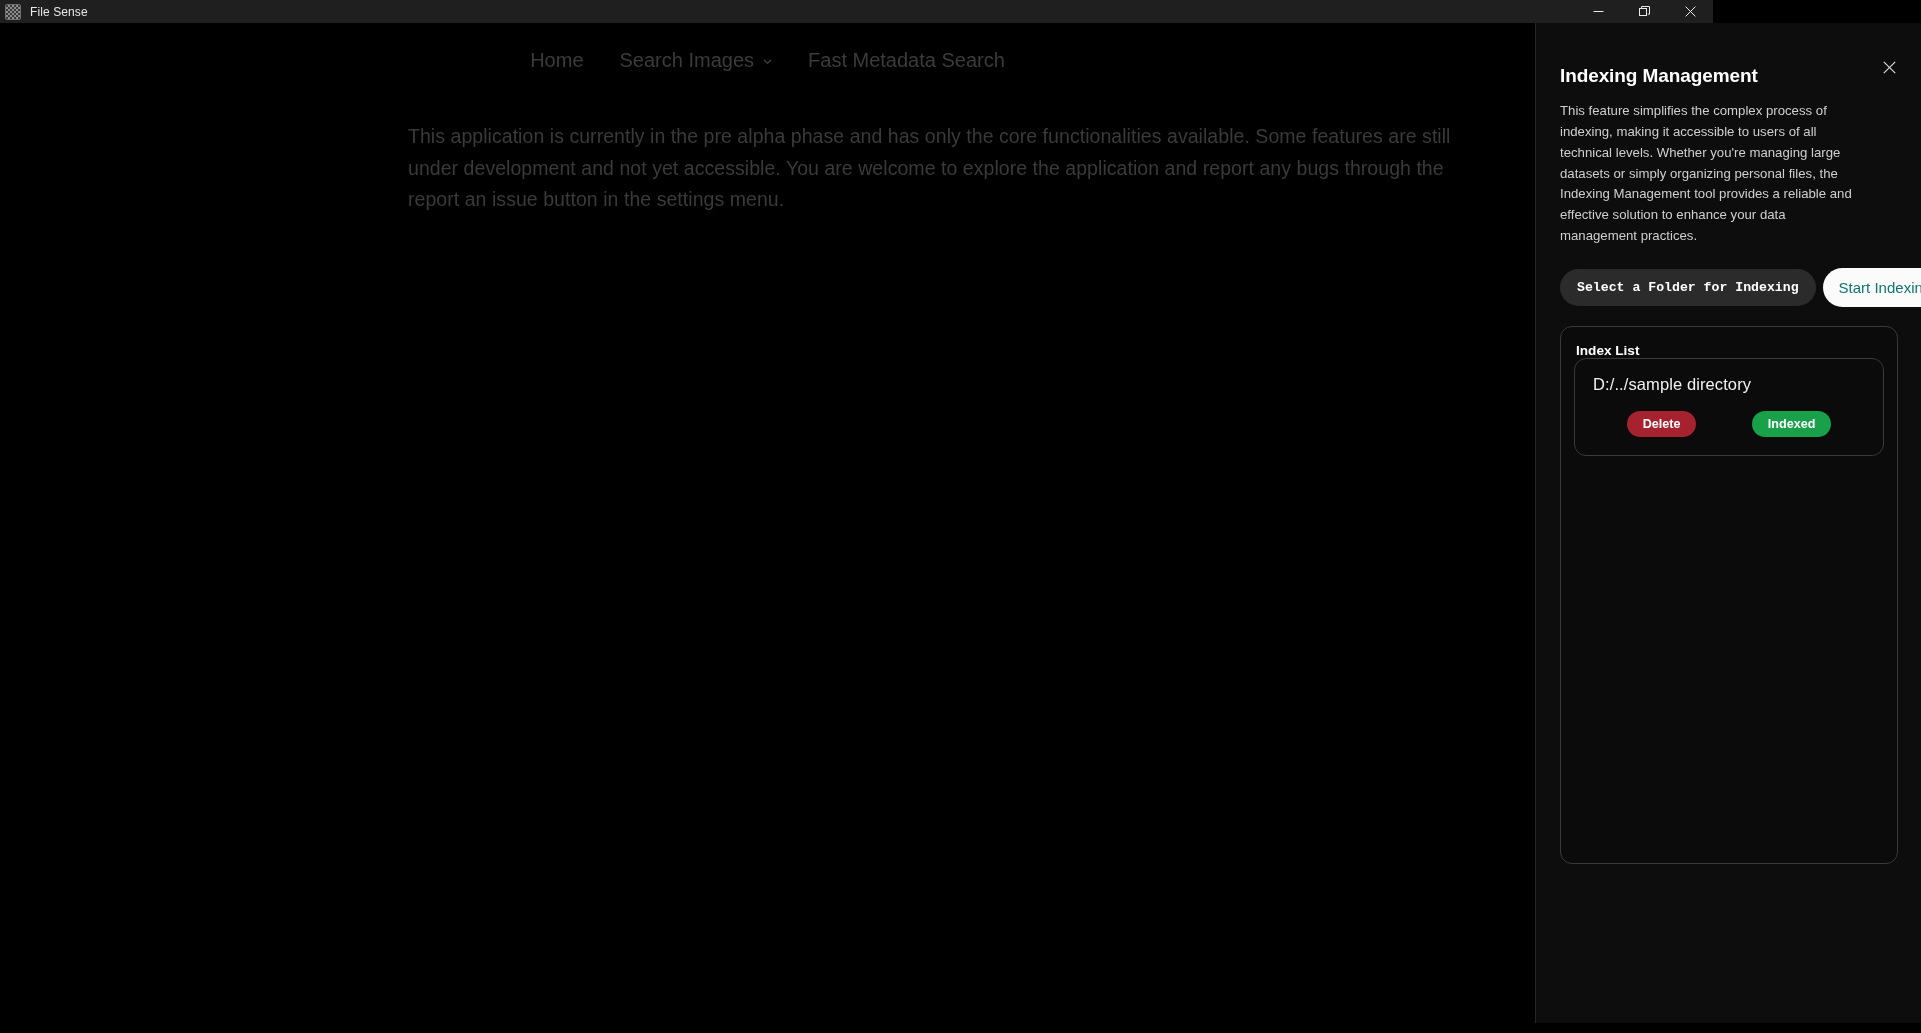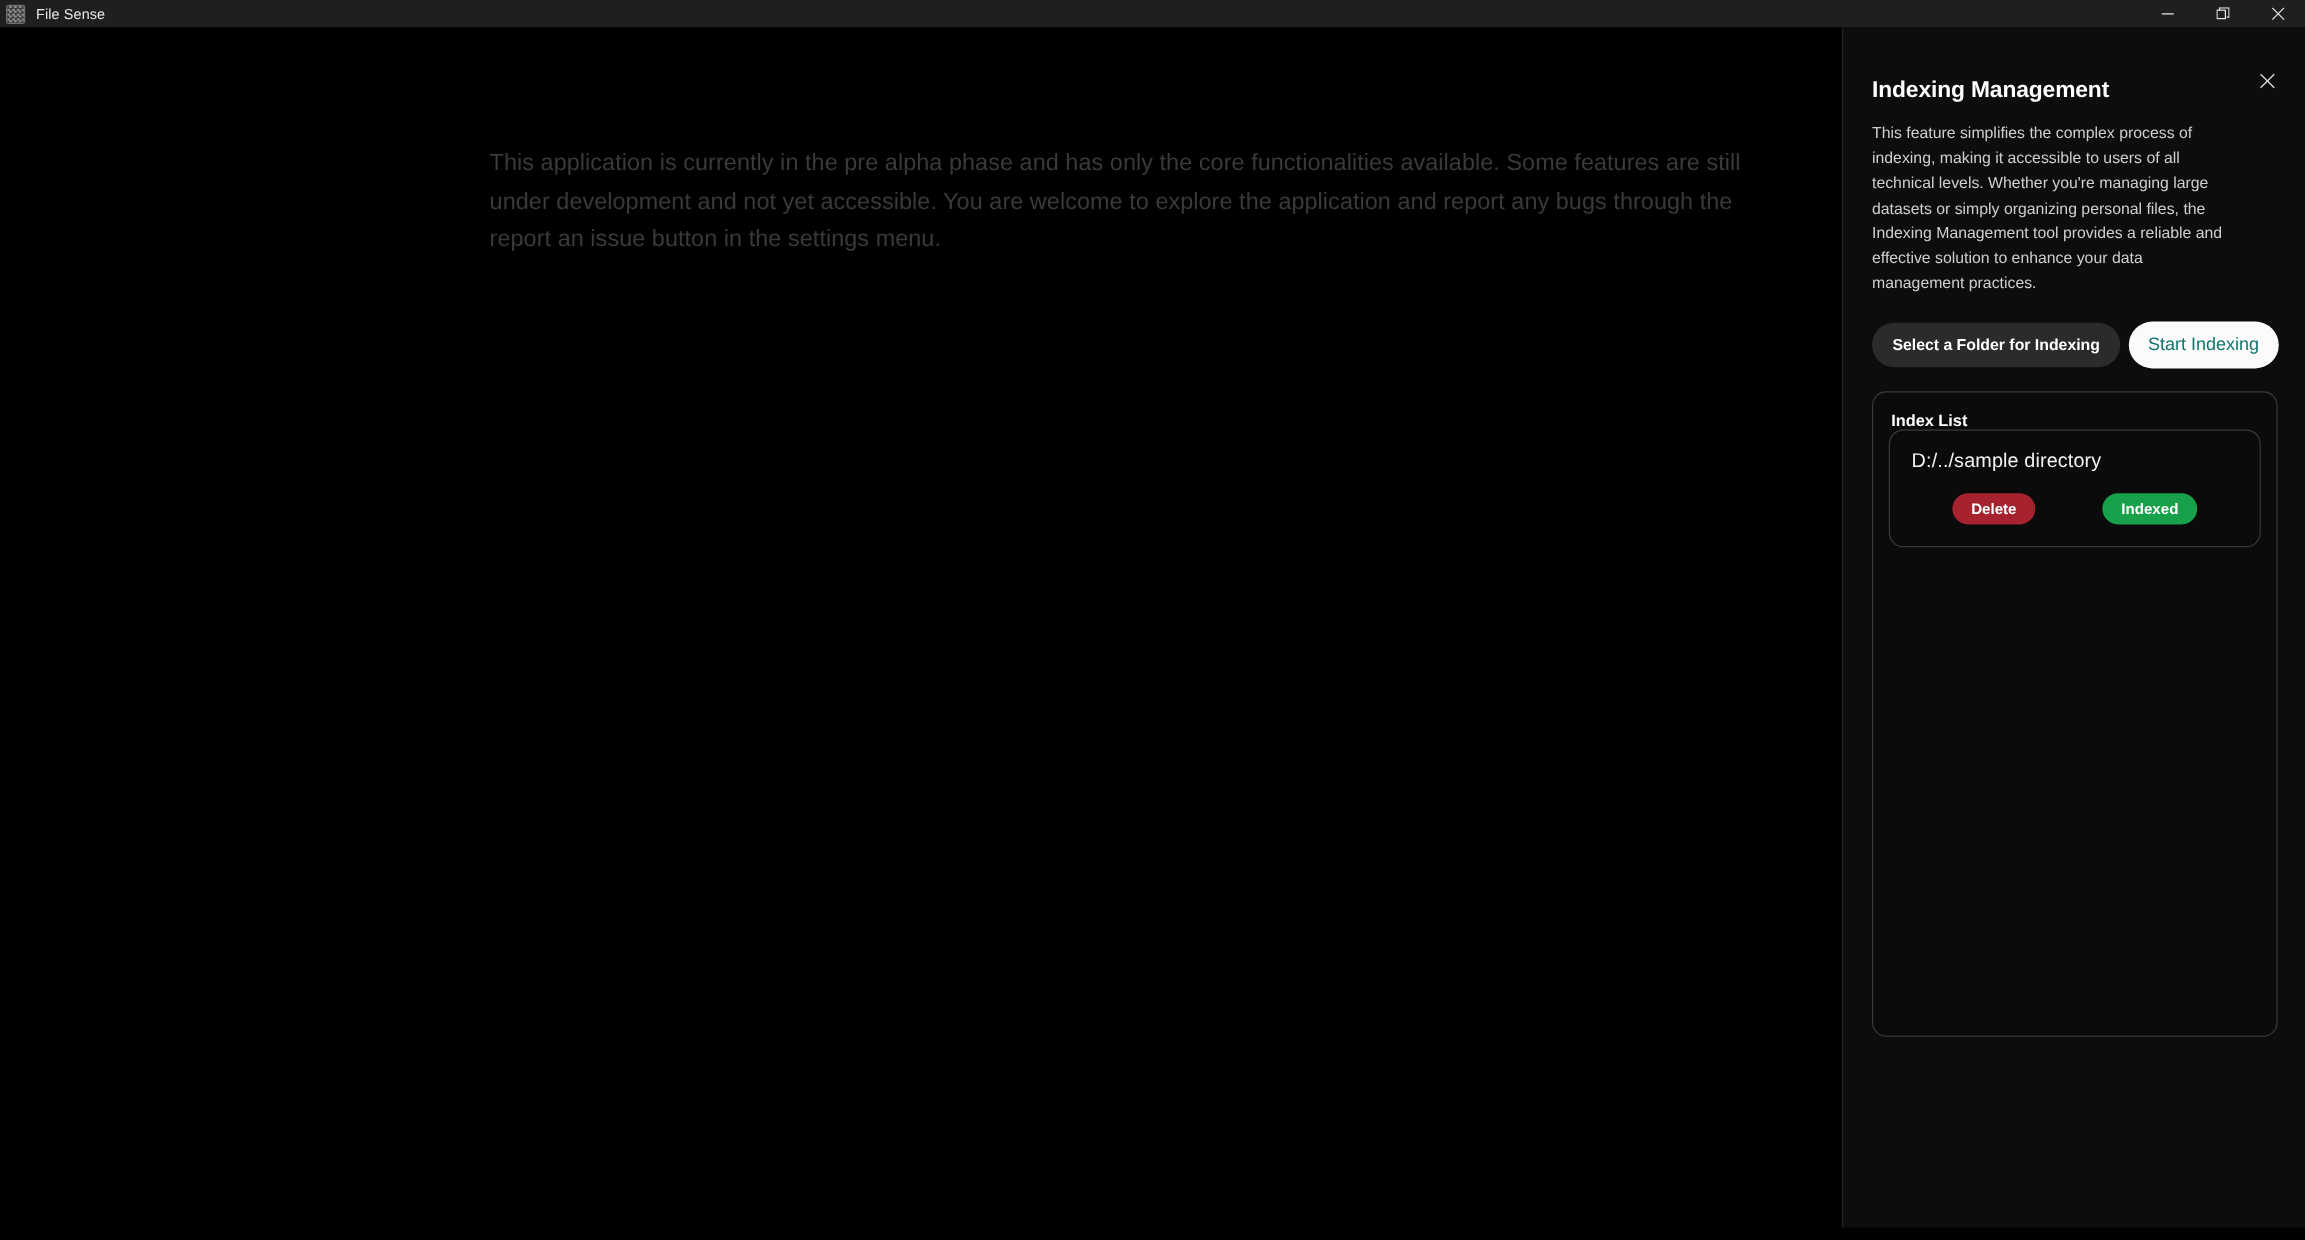--- a/index.html
+++ b/index.html
@@ -9,21 +9,21 @@
     height: 1033px;
     overflow: hidden;
     background: #000000;
     font-family: "Liberation Sans", sans-serif;
   }
 
   
   .titlebar {
     position: absolute;
     top: 0; left: 0;
-    width: 1921px;
+    width: 1713px;
     height: 23px;
     background: #1f1f1f;
     display: flex;
     align-items: center;
   }
   .tb-icon {
     width: 16px; height: 16px;
     margin-left: 5px;
     border-radius: 2px;
     background:
@@ -153,20 +153,21 @@
     font-family: "Liberation Sans", sans-serif;
     cursor: pointer;
     white-space: nowrap;
   }
   .btn-dark {
     background: #2b2b2b;
     color: #ffffff;
     font-size: 13.2px;
     font-weight: bold;
     padding: 11px 17px;
+    font-family: Liberation Mono, monospace;
   }
   .btn-light {
     background: #fbfbfb;
     color: #0f766e;
     font-size: 15px;
     padding: 11px 16px;
   }
 
   .index-card {
     margin-top: 19px;
@@ -239,20 +240,36 @@
         <line x1="10.4" y1="0.6" x2="0.6" y2="10.4" stroke="currentColor" stroke-width="1"></line>
       </svg>
     </div>
   </div>
 </div>
 
 <div class="app">
 
   <div class="main">
 
+    <div class="navbar">
+      <div class="nav-item">
+        <span>Home</span>
+      </div>
+      <div class="nav-item">
+        <span>Search Images</span>
+        <span class="caret">
+          <svg width="9" height="9" viewBox="0 0 9 9">
+              <polyline points="1,3 4.5,6.3 8,3" fill="none" stroke="#4a4a4a" stroke-width="1.1"></polyline>
+            </svg>
+        </span>
+      </div>
+      <div class="nav-item">
+        <span>Fast Metadata Search</span>
+      </div>
+    </div>
 
     <div class="intro">This application is currently in the pre alpha phase and has only the core functionalities available. Some features are still under development and not yet accessible. You are welcome to explore the application and report any bugs through the report an issue button in the settings menu.</div>
 
   </div>
 
   <div class="panel">
 
     <div class="panel-close">
       <svg width="13" height="13" viewBox="0 0 13 13">
         <line x1="0.8" y1="0.8" x2="12.2" y2="12.2" stroke="currentColor" stroke-width="1.2"></line>

